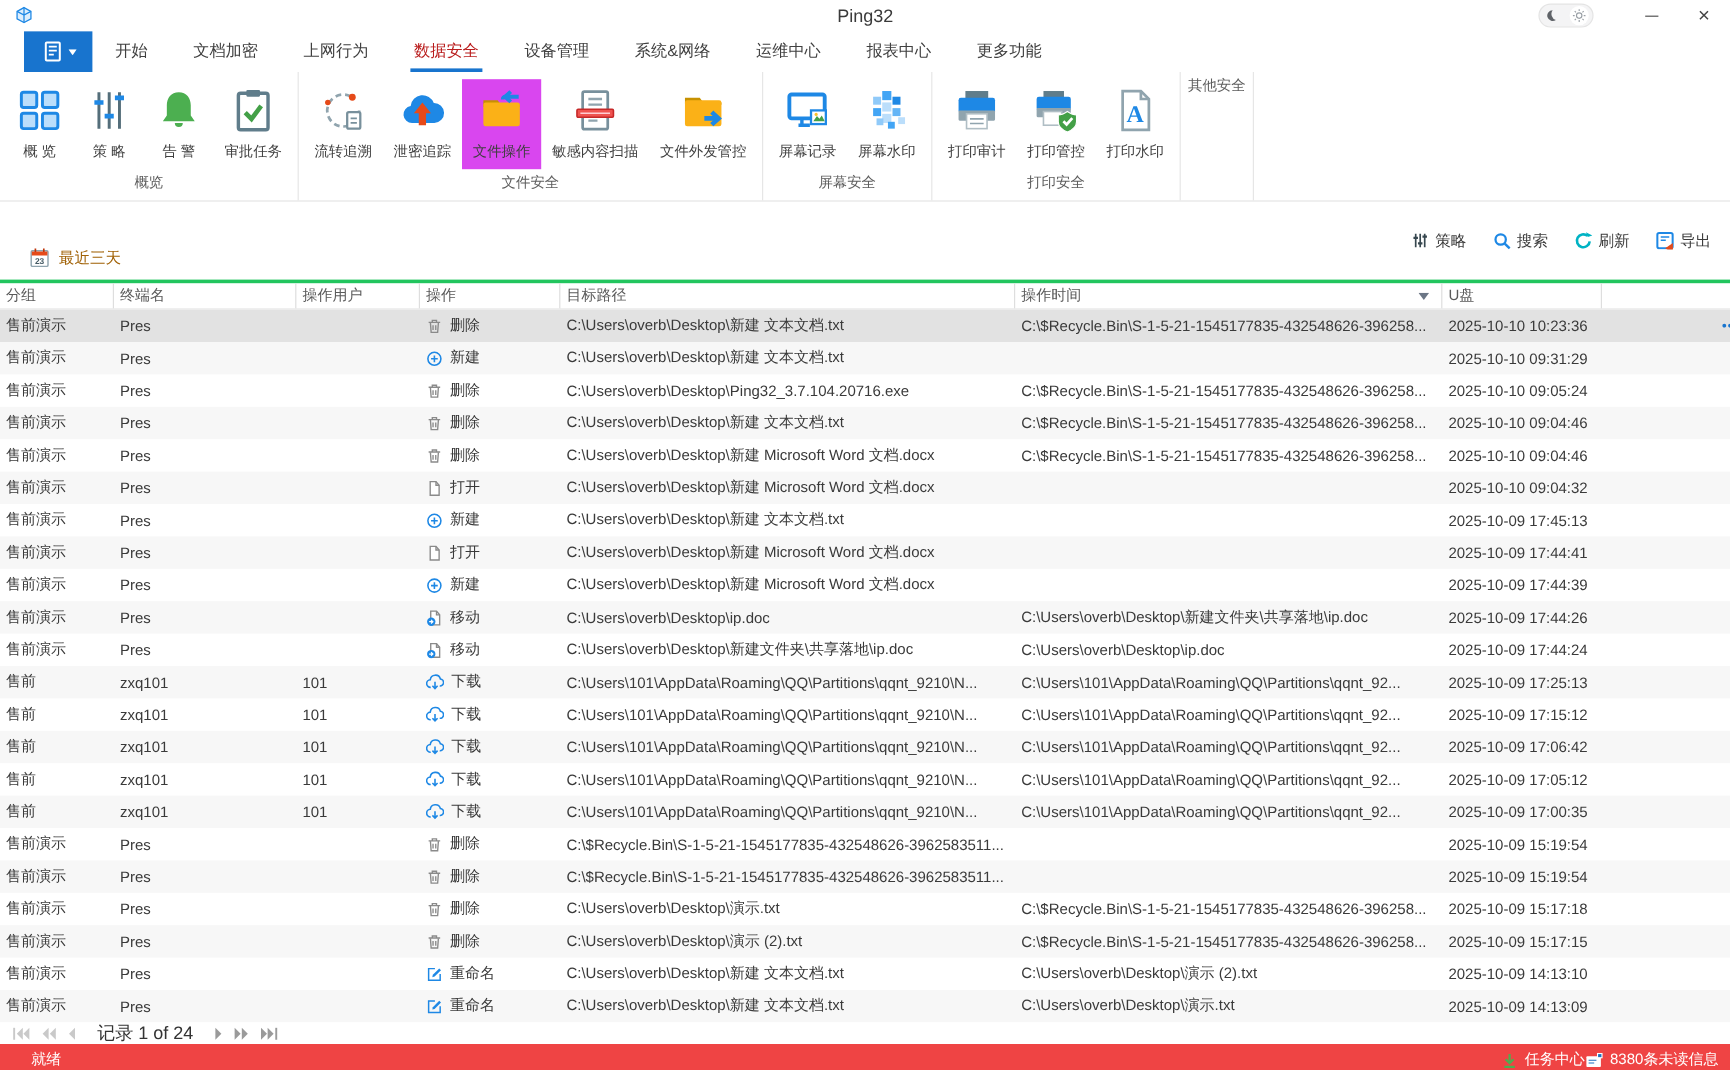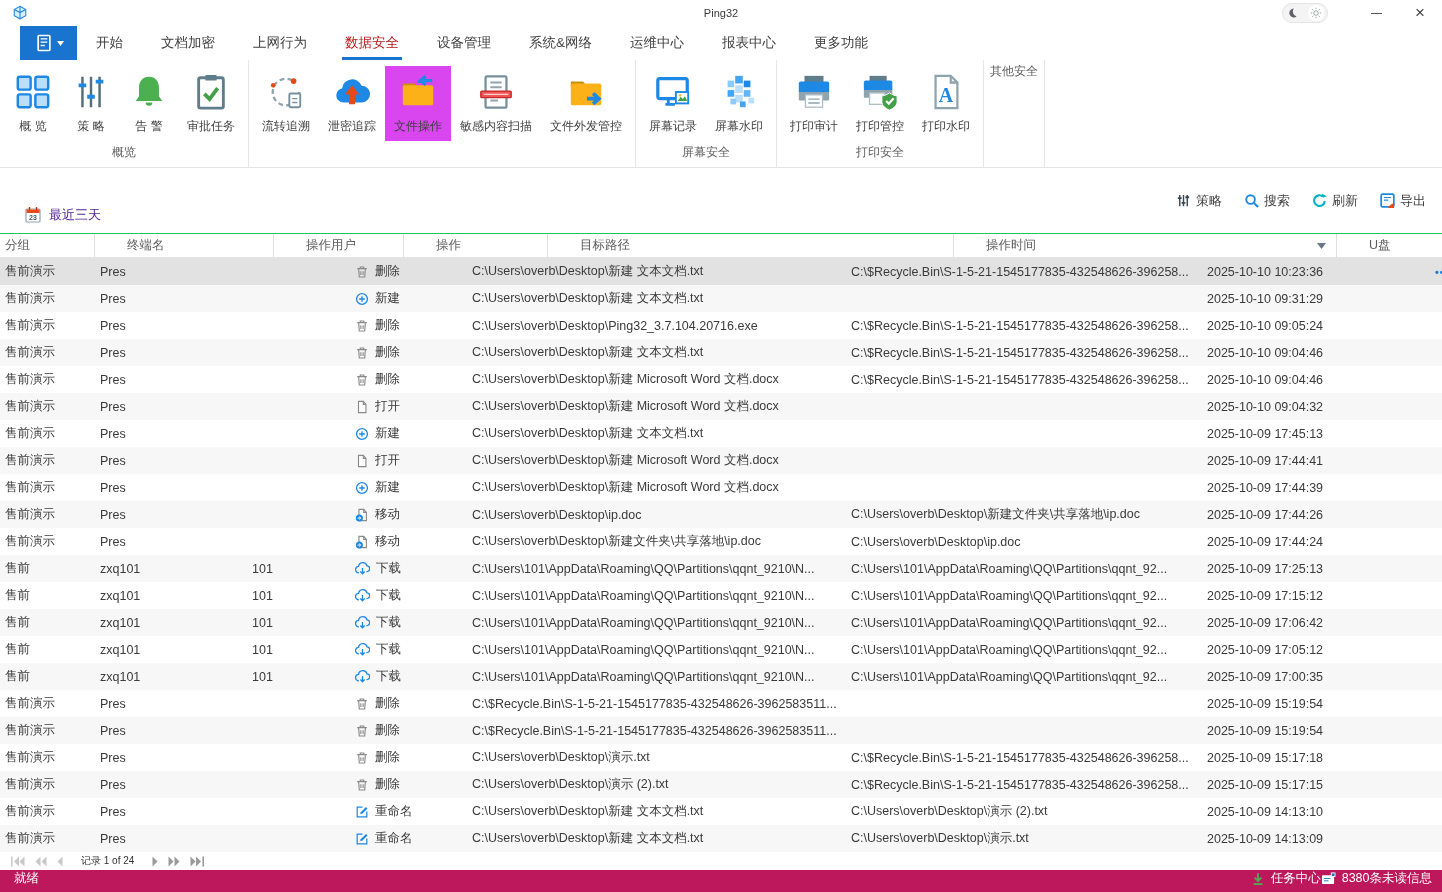--- a/index.html
+++ b/index.html
@@ -4,21 +4,21 @@
 <style>
   * { margin:0; padding:0; box-sizing:border-box; }
   html,body { width:1442px; height:892px; overflow:hidden; background:#fff;
     font-family:"Liberation Sans","DejaVu Sans",sans-serif; color:#333; }
   .icn { display:inline-flex; align-items:center; justify-content:center; }
   .icn svg { display:block; }
 
   
   #titlebar { height:26px; position:relative; display:flex; align-items:center; background:#fff; }
   #app-logo { margin-left:12px; }
-  #win-title { position:absolute; left:0; right:0; text-align:center; font-size:11px; color:#3a3a3a; }
+  #win-title { position:absolute; left:0; right:0; text-align:center; font-size:15px; color:#3a3a3a; }
   #win-controls { margin-left:auto; display:flex; align-items:center; height:100%; }
   #theme-toggle { width:46px; height:20px; border:1px solid #e4e4e4; background:#f4f4f5; border-radius:10px;
     display:flex; align-items:center; justify-content:space-between; padding:0 3px; margin-right:26px; cursor:pointer;}
   #theme-toggle .sun-wrap{ width:16px;height:16px;border-radius:50%;background:#fff;display:flex;align-items:center;justify-content:center;}
   .winbtn { width:44px; height:26px; display:flex; align-items:center; justify-content:center; font-size:17px; color:#444; }
   #min-btn span { display:block; width:11px; border-top:1.4px solid #555; }
 
   
   #tabbar { height:34px; display:flex; align-items:stretch;margin-left:20px; }
   #app-menu-btn { width:57px; background:#1874ce; display:flex; align-items:center; justify-content:center; gap:3px; }
@@ -30,49 +30,49 @@
   #ribbon { height:108px; display:flex; border-bottom:1px solid #e4e4e4; background:#fff; }
   .rgroup { display:flex; flex-direction:column; border-right:1px solid #e6e6e6; }
   .rgroup-btns { display:flex; flex:1; align-items:flex-start; padding:6px 4px 0 4px; }
   .rbtn { display:flex; flex-direction:column; align-items:center; gap:7px; padding:7px 9px 6px; min-width:58px; cursor:pointer; }
   .rbtn.selected { background:#d946ef; }
   .rbtn .lbl { font-size:12px; color:#3f3f3f; white-space:nowrap; }
   .rgroup-label { text-align:center; font-size:12px; color:#5d5d5d; padding:3px 6px 7px; }
 
   
   #filterbar { height:65px; display:flex; align-items:center; justify-content:space-between; padding:0 16px 0 24px; }
-  #date-filter { display:flex; align-items:center; gap:7px; font-size:13px; color:#4c1d95; cursor:pointer;margin-top:28px; }
+  #date-filter { display:flex; align-items:center; gap:7px; font-size:13px; color:#a16207; cursor:pointer;margin-top:28px; }
   #list-tools { display:flex; align-items:center; gap:22px; }
   .tool { display:flex; align-items:center; gap:5px; font-size:13px; color:#3c3c3c; cursor:pointer; }
 
   
   .grid { display:grid; grid-template-columns:95px 152px 103px 117px 379px 356px 133px 93px 1fr; }
-  #thead { height:25px; border-top:1px solid #22c55e; border-bottom:1px solid #e4e4e4;gap:27px; }
+  #thead { height:25px; border-top:3px solid #22c55e; border-bottom:1px solid #e4e4e4; }
   #thead .hcell { display:flex; align-items:center; padding-left:5px; font-size:12.5px; color:#5a5a5a;
     border-right:1px solid #dedede; overflow:hidden; white-space:nowrap; cursor:pointer; }
   #thead .hcell:last-child { border-right:none; }
   #thead .sorticn { margin-left:auto; margin-right:10px; }
   #tbody { height:594px; overflow:hidden; }
   .trow { height:27px; cursor:pointer; }
   .trow:nth-child(even) { background:#f7f7f7; }
   .trow.sel { background:#e2e2e2; }
   .tcell { display:flex; align-items:center; padding-left:5px; font-size:12.5px; color:#3a3a3a;
     overflow:hidden; white-space:nowrap; }
   .tcell.action { gap:6px; }
   .rowmenu { color:#1874ce; font-weight:bold; font-size:11px; letter-spacing:1px; margin-left:2px; }
 
   
   #pager { height:18px; display:flex; align-items:center; padding-left:10px; gap:9px; }
   .pgbtn { color:#c9c9c9; display:flex; align-items:center; cursor:pointer; }
   .pgbtn.on { color:#9a9a9a; }
-  #pager-label { font-size:10px; color:#333; margin:0 8px; }
+  #pager-label { font-size:15px; color:#333; margin:0 8px; }
 
   
-  #statusbar { height:22px; background:#be185d; color:#fff; display:flex; align-items:flex-start;
-    justify-content:space-between; padding:0 10px 0 14px; font-size:12.5px; }
+  #statusbar { height:22px; background:#ef4444; color:#fff; display:flex; align-items:flex-end;
+    justify-content:space-between; padding:0 10px 0 26px; font-size:12.5px; }
   #status-right { display:flex; align-items:center; }
   .sitem { display:flex; align-items:center; gap:6px; cursor:pointer; }
 </style>
 </head>
 <body>
 
 <div id="titlebar">
   <span class="icn" id="app-logo">
       <svg width="16" height="16" viewBox="0 0 18 18" fill="none" stroke="#1e88e5" stroke-width="1.2">
         <path fill="#bbdefb" fill-opacity="0.5" d="M9 1.5L15.5 5v7L9 15.5 2.5 12V5z"></path>
@@ -227,20 +227,21 @@
             <svg width="38" height="38" viewBox="0 0 40 40">
               <path fill="#c79100" d="M4 9h13l3 4h16v2H4z"></path>
               <rect x="4" y="11" width="32" height="23" rx="2" fill="#fbb117"></rect>
               <path d="M21 27h10" stroke="#1e88e5" stroke-width="4"></path>
               <path d="M27.5 21.5l6 5.5-6 5.5" fill="none" stroke="#1e88e5" stroke-width="4"></path>
             </svg>
           </span>
           <span class="lbl">文件外发管控</span>
         </div>
       </div>
+      <div class="rgroup-label">文件安全</div>
     </div>
     <div class="rgroup">
       <div class="rgroup-btns">
         <div class="rbtn">
           <span class="icn">
             <svg width="38" height="38" viewBox="0 0 40 40">
               <rect x="4" y="6" width="31" height="21" rx="2" fill="none" stroke="#1e88e5" stroke-width="3.4"></rect>
               <path d="M12 33h10M15 27v6" stroke="#1e88e5" stroke-width="3"></path>
               <rect x="23" y="20" width="13" height="12" fill="#fff" stroke="#1e88e5" stroke-width="2"></rect>
               <path d="M25 29.5l3.2-4.5 2.2 2.3 2-2.8 2.6 5z" fill="#43a047"></path>

